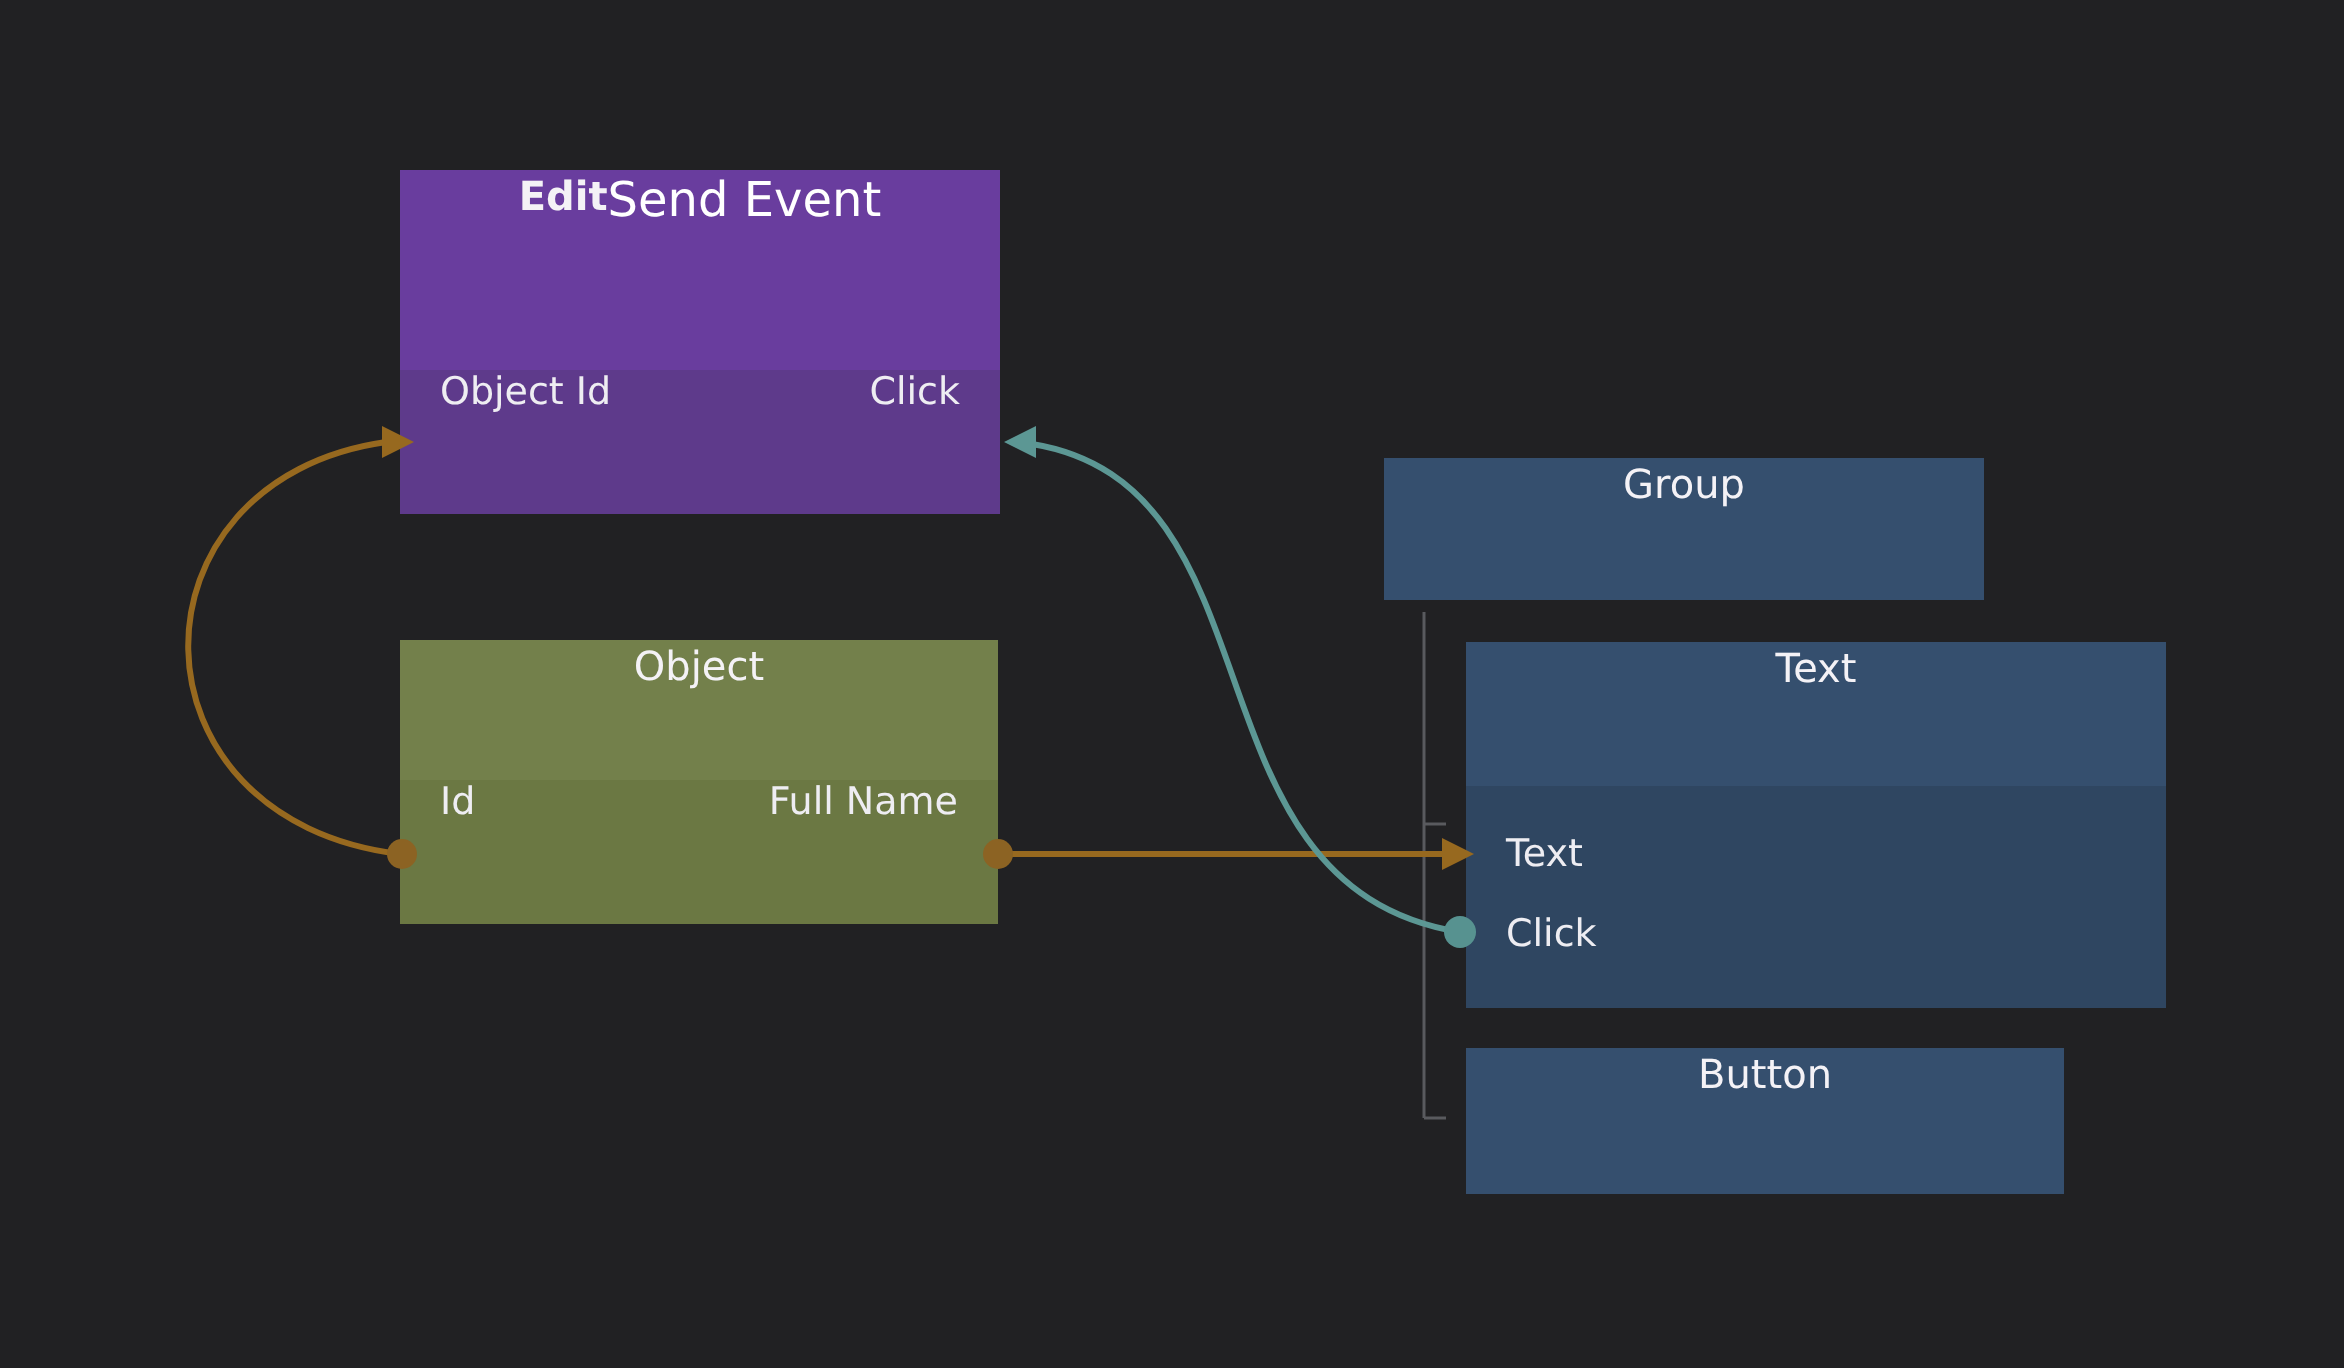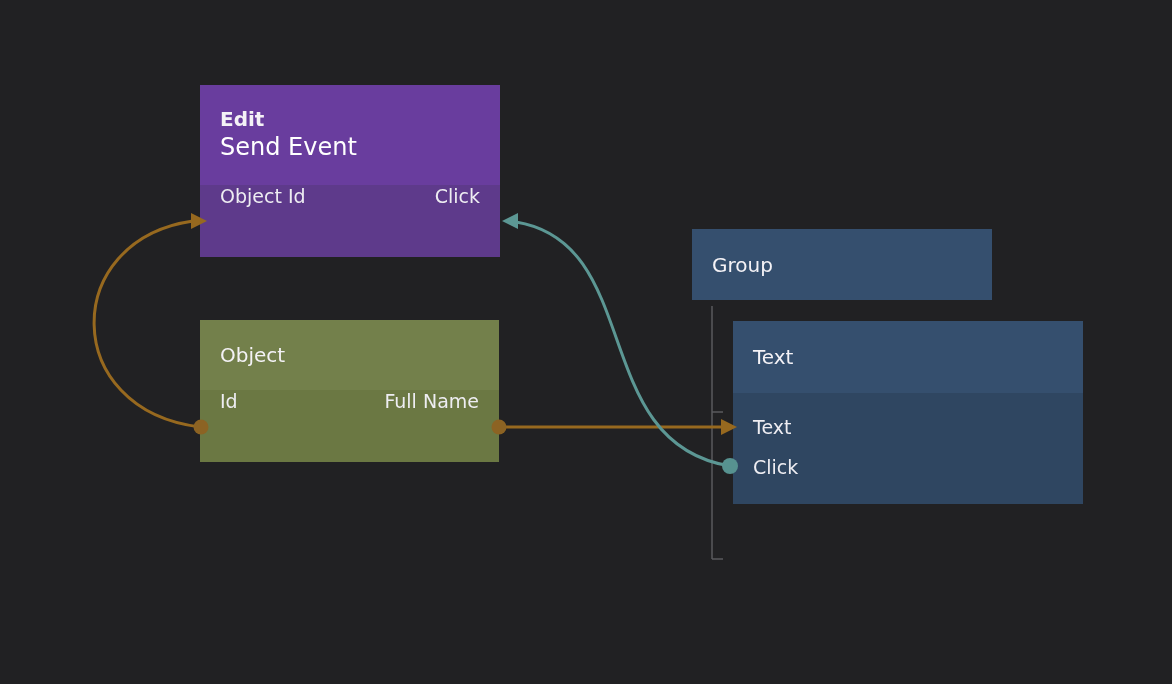--- a/index.html
+++ b/index.html
@@ -14,21 +14,21 @@
     overflow: hidden;
   }
   .node {
     position: absolute;
     color: #f1eff4;
   }
   .node-section {
     box-sizing: border-box;
     padding: 0 20px;
     display: flex;
-    flex-direction: column;
+    flex-direction: row;
     justify-content: center;
   }
   .node-title {
     font-size: 20px;
     line-height: 1.3;
     color: #f4f2f6;
   }
   .node-title.bold { font-weight: bold; }
   .node-subtitle {
     font-size: 24px;
@@ -101,20 +101,23 @@
     <div class="ports-col" style="height: 111px; background-color: rgb(47, 70, 97);">
       <div class="port-line">
           <span>Text</span>
         </div>
       <div class="port-line">
           <span>Click</span>
         </div>
     </div>
   </div>
 
+  <div class="node node-section" style="left: 733px; top: 524px; width: 299px; height: 73px; background-color: rgb(53, 79, 110);">
+    <div class="node-title">Button</div>
+  </div>
 
   <svg class="overlay-svg" viewBox="0 0 1172 684">
 
     <path d="M 712 306 L 712 559 M 712 412 L 723 412 M 712 559 L 723 559" fill="none" stroke-width="1.5" style="stroke: rgb(89, 90, 94);"></path>
 
     <path d="M 200 427 C 60 410 60 240 193 221" fill="none" stroke-width="3" style="stroke: rgb(151, 105, 31);"></path>
     <polygon points="207,221 191,213 191,229" style="fill: rgb(151, 105, 31);"></polygon>
     <circle cx="201" cy="427" r="7.5" style="fill: rgb(140, 99, 35);"></circle>
 
     <path d="M 505 427 L 723 427" fill="none" stroke-width="3" style="stroke: rgb(151, 105, 31);"></path>

